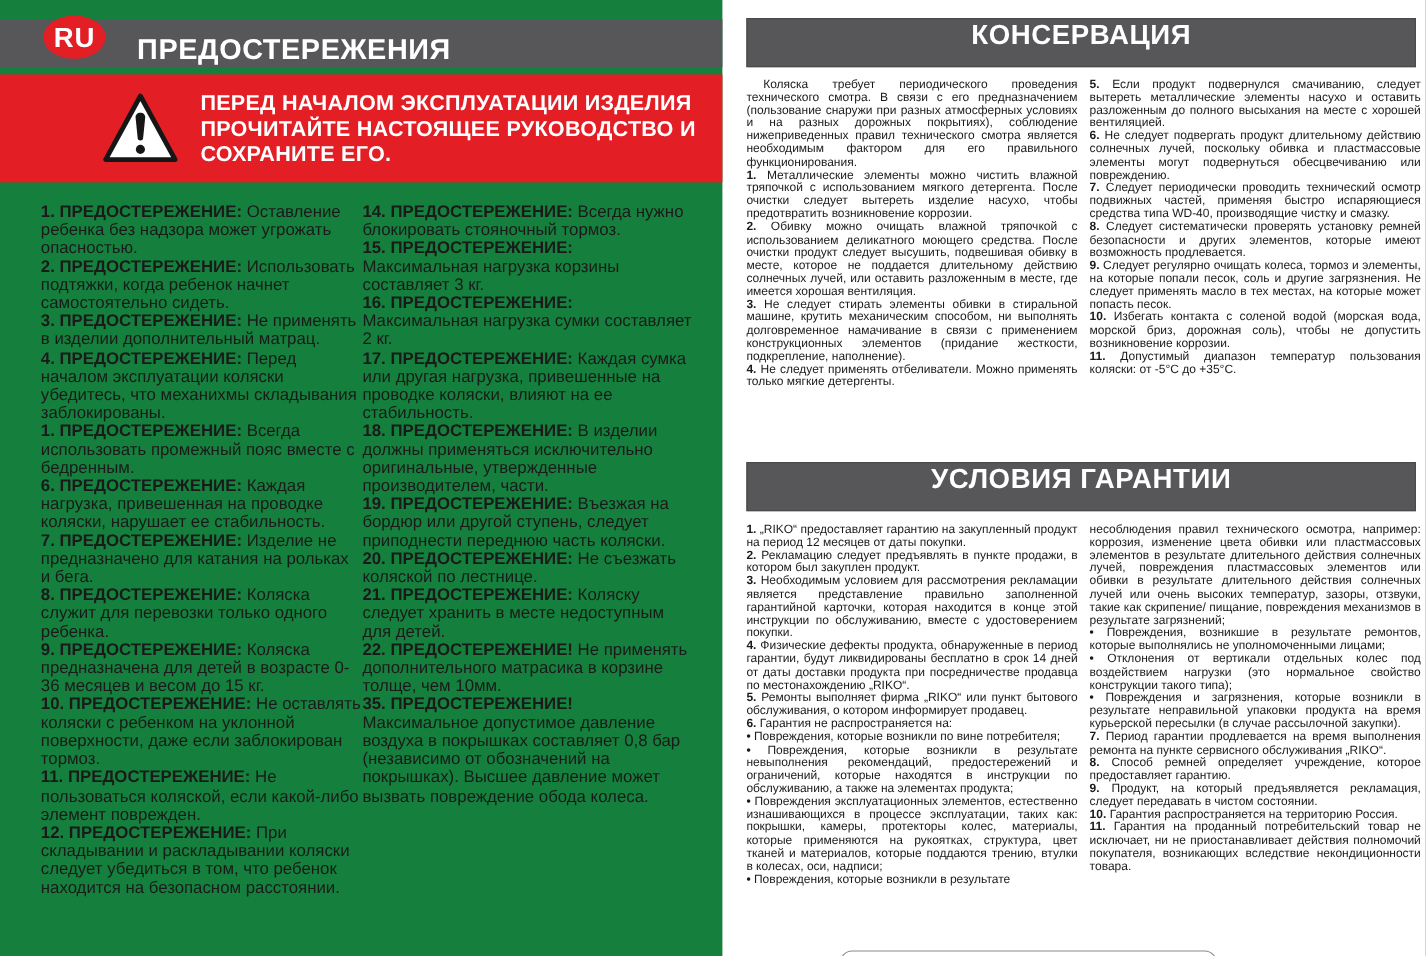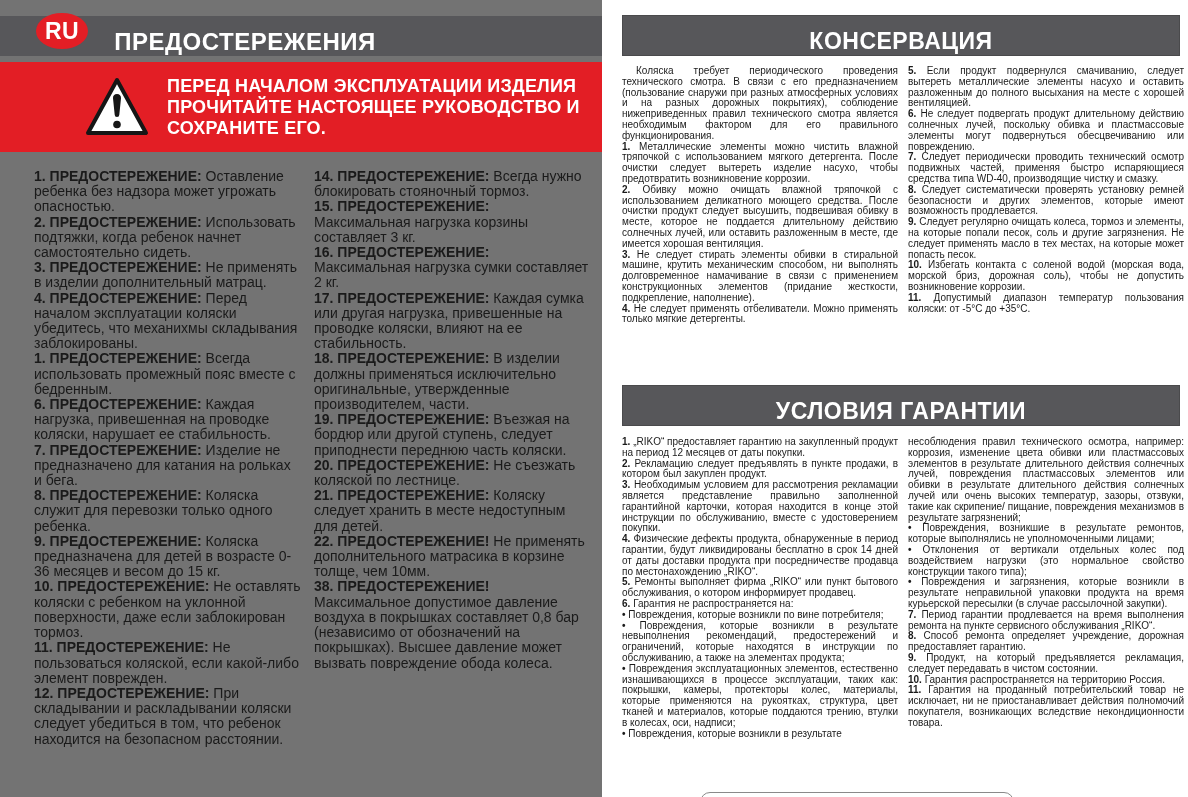--- a/index.html
+++ b/index.html
@@ -5,21 +5,21 @@
   html,body{margin:0;padding:0;}
   body{
     width:1188px;height:797px;position:relative;overflow:hidden;
     background:#ffffff;
     font-family:"Liberation Sans","DejaVu Sans",sans-serif;
     color:#1a1a1a;
   }
   
   .left-page{
     position:absolute;left:0;top:0;width:602px;height:797px;
-    background:#737373;
+    background:#15803d;
   }
   .header-bar{
     position:absolute;left:0;top:16px;width:602px;height:40px;
     background:#57575a;
   }
   .ru-badge{
     position:absolute;left:36px;top:-3px;width:52px;height:36px;
     background:#e31e25;border-radius:50%;
     color:#fff;font-weight:bold;font-size:23px;
     display:flex;align-items:center;justify-content:center;
@@ -34,33 +34,33 @@
     position:absolute;left:0;top:62px;width:602px;height:90px;
     background:#e31e25;display:flex;align-items:center;
   }
   .warn-triangle{margin-left:84px;flex:0 0 auto;}
   .alert-text{
     margin-left:17px;color:#fff;font-weight:bold;
     font-size:18px;line-height:21px;letter-spacing:.2px;
   }
   .warn-cols{
     position:absolute;left:34px;top:169px;width:556px;
-    display:flex;gap:12px;
+    display:flex;
   }
   .wcol{font-size:14px;line-height:15.2px;}
   .wcol-1{width:268px;flex:0 0 268px;}
   .wcol-2{width:276px;flex:0 0 276px;}
   .wcol p{margin:0;}
   .wcol b{font-weight:bold;}
   
   .right-page{position:absolute;left:612px;top:0;width:576px;height:797px;background:#fff;}
   .rp-header{
     position:absolute;left:10px;width:558px;height:41px;
     background:#57575a;border:1px solid #4a4a4c;box-sizing:border-box;
-    display:flex;align-items:flex-end;justify-content:center;
+    display:flex;align-items:flex-start;justify-content:center;
     color:#fff;font-weight:bold;font-size:23px;letter-spacing:.5px;
   }
   .rp-header.maintenance{top:15px;}
   .rp-header.warranty{top:385px;}
   .rp-cols{
     position:absolute;left:10px;width:562px;
     display:flex;gap:10px;
   }
   .rp-cols.maintenance{top:66px;}
   .rp-cols.warranty{top:437px;}
@@ -138,21 +138,21 @@
           <p class="warn-item"><b>18. ПРЕДОСТЕРЕЖЕНИЕ:</b> <span>В изделии должны применяться исключительно оригинальные, утвержденные производителем, части.</span></p>
 
           <p class="warn-item"><b>19. ПРЕДОСТЕРЕЖЕНИЕ:</b> <span>Въезжая на бордюр или другой ступень, следует приподнести переднюю часть коляски.</span></p>
 
           <p class="warn-item"><b>20. ПРЕДОСТЕРЕЖЕНИЕ:</b> <span>Не съезжать коляской по лестнице.</span></p>
 
           <p class="warn-item"><b>21. ПРЕДОСТЕРЕЖЕНИЕ:</b> <span>Коляску следует хранить в месте недоступным для детей.</span></p>
 
           <p class="warn-item"><b>22. ПРЕДОСТЕРЕЖЕНИЕ!</b> <span>Не применять дополнительного матрасика в корзине толще, чем 10мм.</span></p>
 
-          <p class="warn-item"><b>38. ПРЕДОСТЕРЕЖЕНИЕ!</b> <span>Максимальное допустимое давление воздуха в покрышках составляет 0,8 бар (независимо от обозначений на покрышках). Высшее давление может вызвать повреждение обода колеса.</span></p>
+          <p class="warn-item"><b>35. ПРЕДОСТЕРЕЖЕНИЕ!</b> <span>Максимальное допустимое давление воздуха в покрышках составляет 0,8 бар (независимо от обозначений на покрышках). Высшее давление может вызвать повреждение обода колеса.</span></p>
         </div>
     </div>
   </section>
 
   <section class="right-page">
 
     <div class="rp-header maintenance">
       <span>КОНСЕРВАЦИЯ</span>
     </div>
 
@@ -218,21 +218,21 @@
           <p> <span>несоблюдения правил технического осмотра, например: коррозия, изменение цвета обивки или пластмассовых элементов в результате длительного действия солнечных лучей, повреждения пластмассовых элементов или обивки в результате длительного действия солнечных лучей или очень высоких температур, зазоры, отзвуки, такие как скрипение/ пищание, повреждения механизмов в результате загрязнений;</span></p>
 
           <p><b>•</b> <span>Повреждения, возникшие в результате ремонтов, которые выполнялись не уполномоченными лицами;</span></p>
 
           <p><b>•</b> <span>Отклонения от вертикали отдельных колес под воздействием нагрузки (это нормальное свойство конструкции такого типа);</span></p>
 
           <p><b>•</b> <span>Повреждения и загрязнения, которые возникли в результате неправильной упаковки продукта на время курьерской пересылки (в случае рассылочной закупки).</span></p>
 
           <p><b>7.</b> <span>Период гарантии продлевается на время выполнения ремонта на пункте сервисного обслуживания „RIKO“.</span></p>
 
-          <p><b>8.</b> <span>Способ ремонта определяет учреждение, дорожная предоставляет гарантию.</span></p>
+          <p><b>8.</b> <span>Способ ремней определяет учреждение, которое предоставляет гарантию.</span></p>
 
           <p><b>9.</b> <span>Продукт, на который предъявляется рекламация, следует передавать в чистом состоянии.</span></p>
 
           <p><b>10.</b> <span>Гарантия распространяется на территорию Россия.</span></p>
 
           <p><b>11.</b> <span>Гарантия на проданный потребительский товар не исключает, ни не приостанавливает действия полномочий покупателя, возникающих вследствие некондиционности товара.</span></p>
         </div>
     </div>
 
     <div class="bottom-box"></div>

